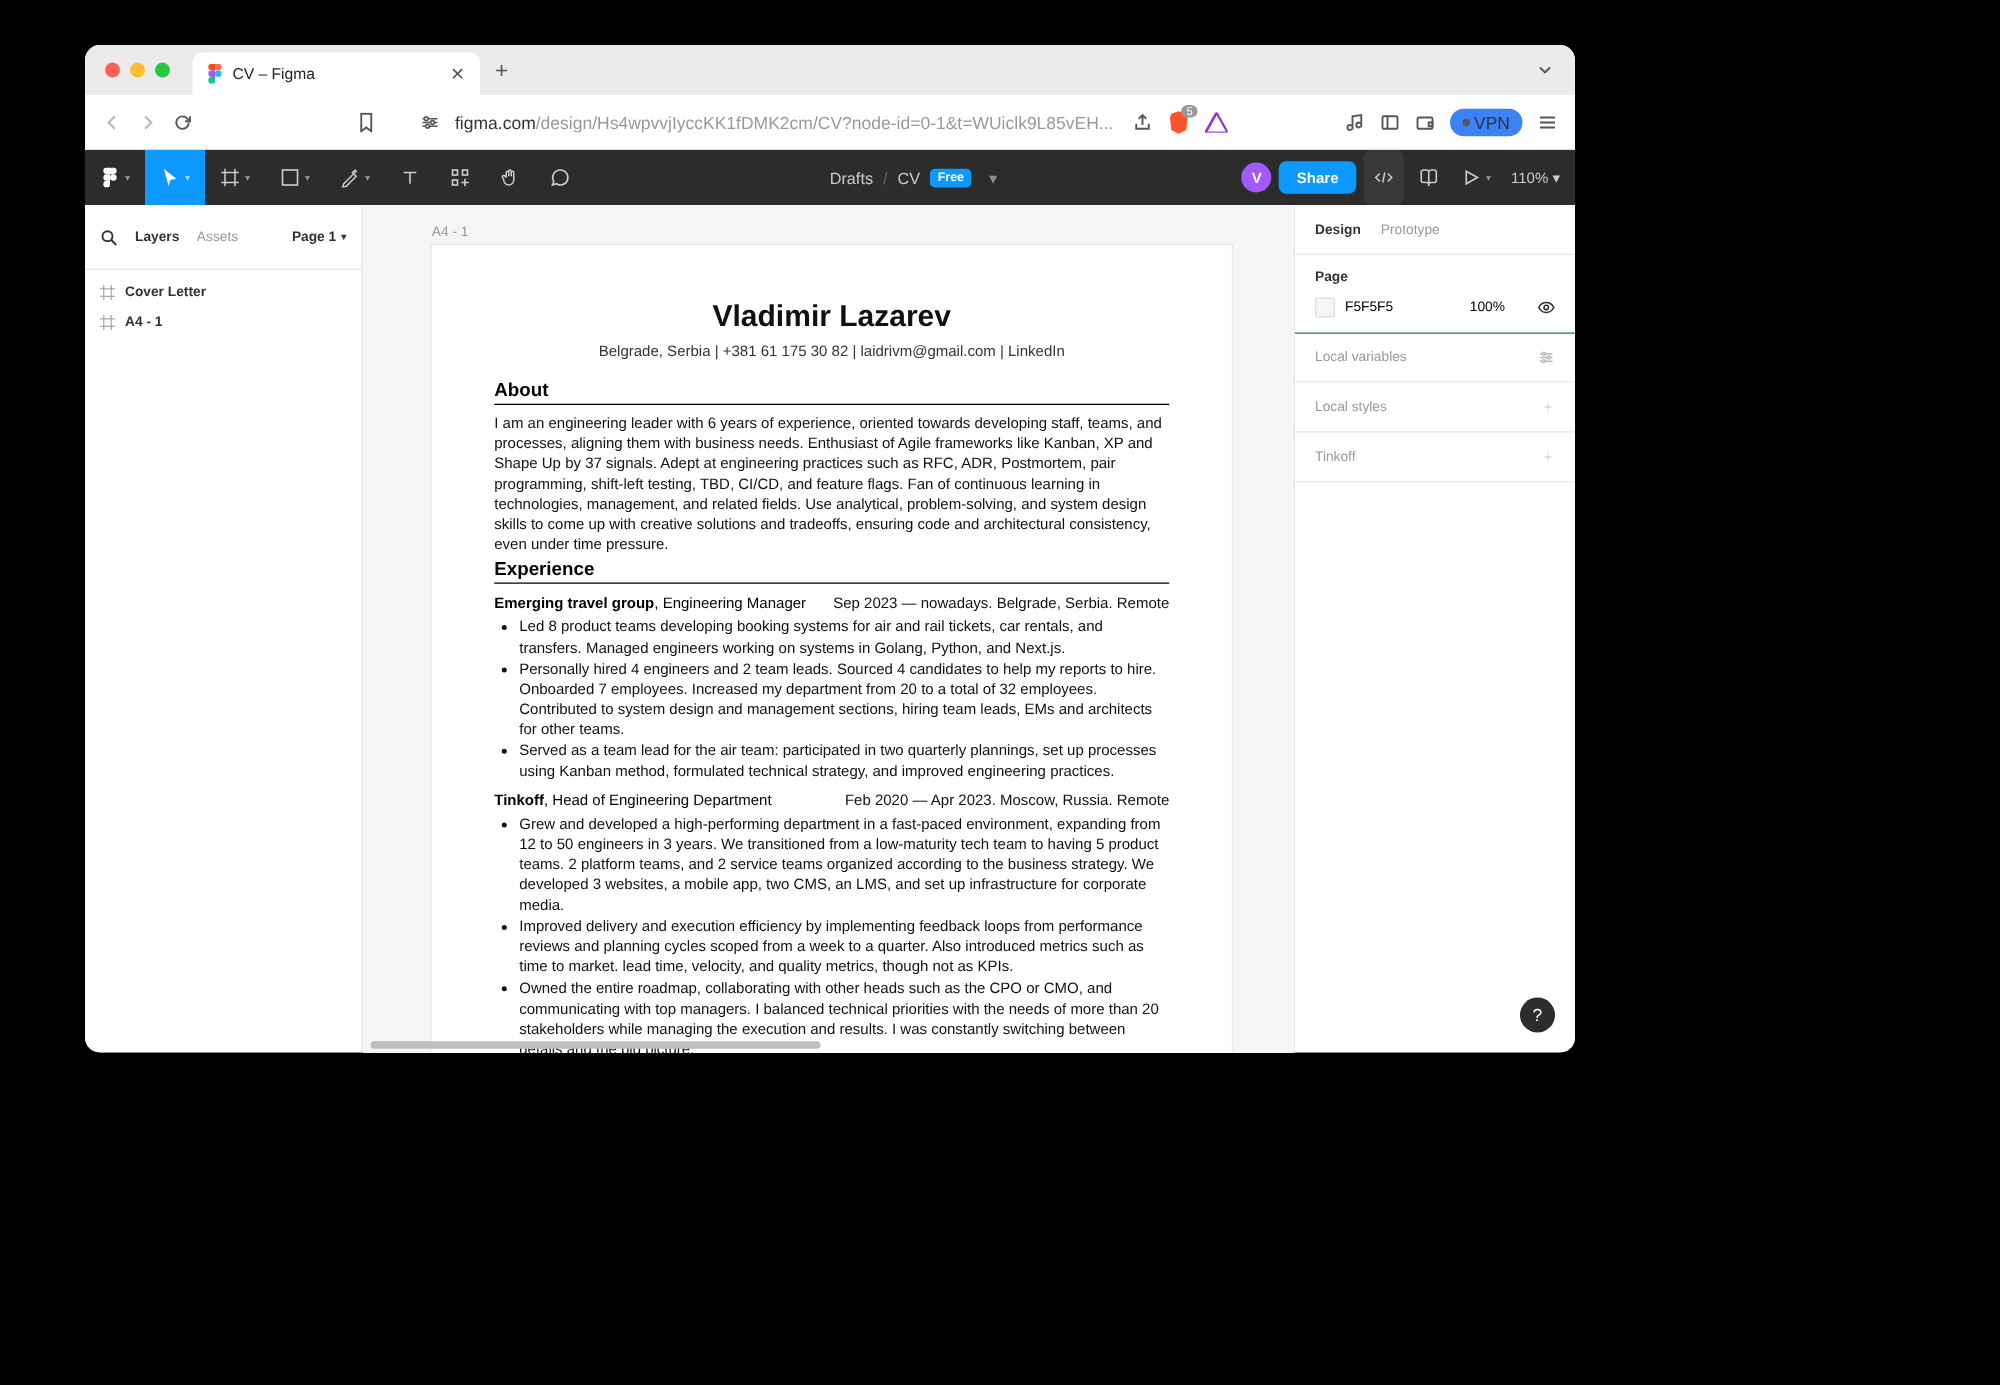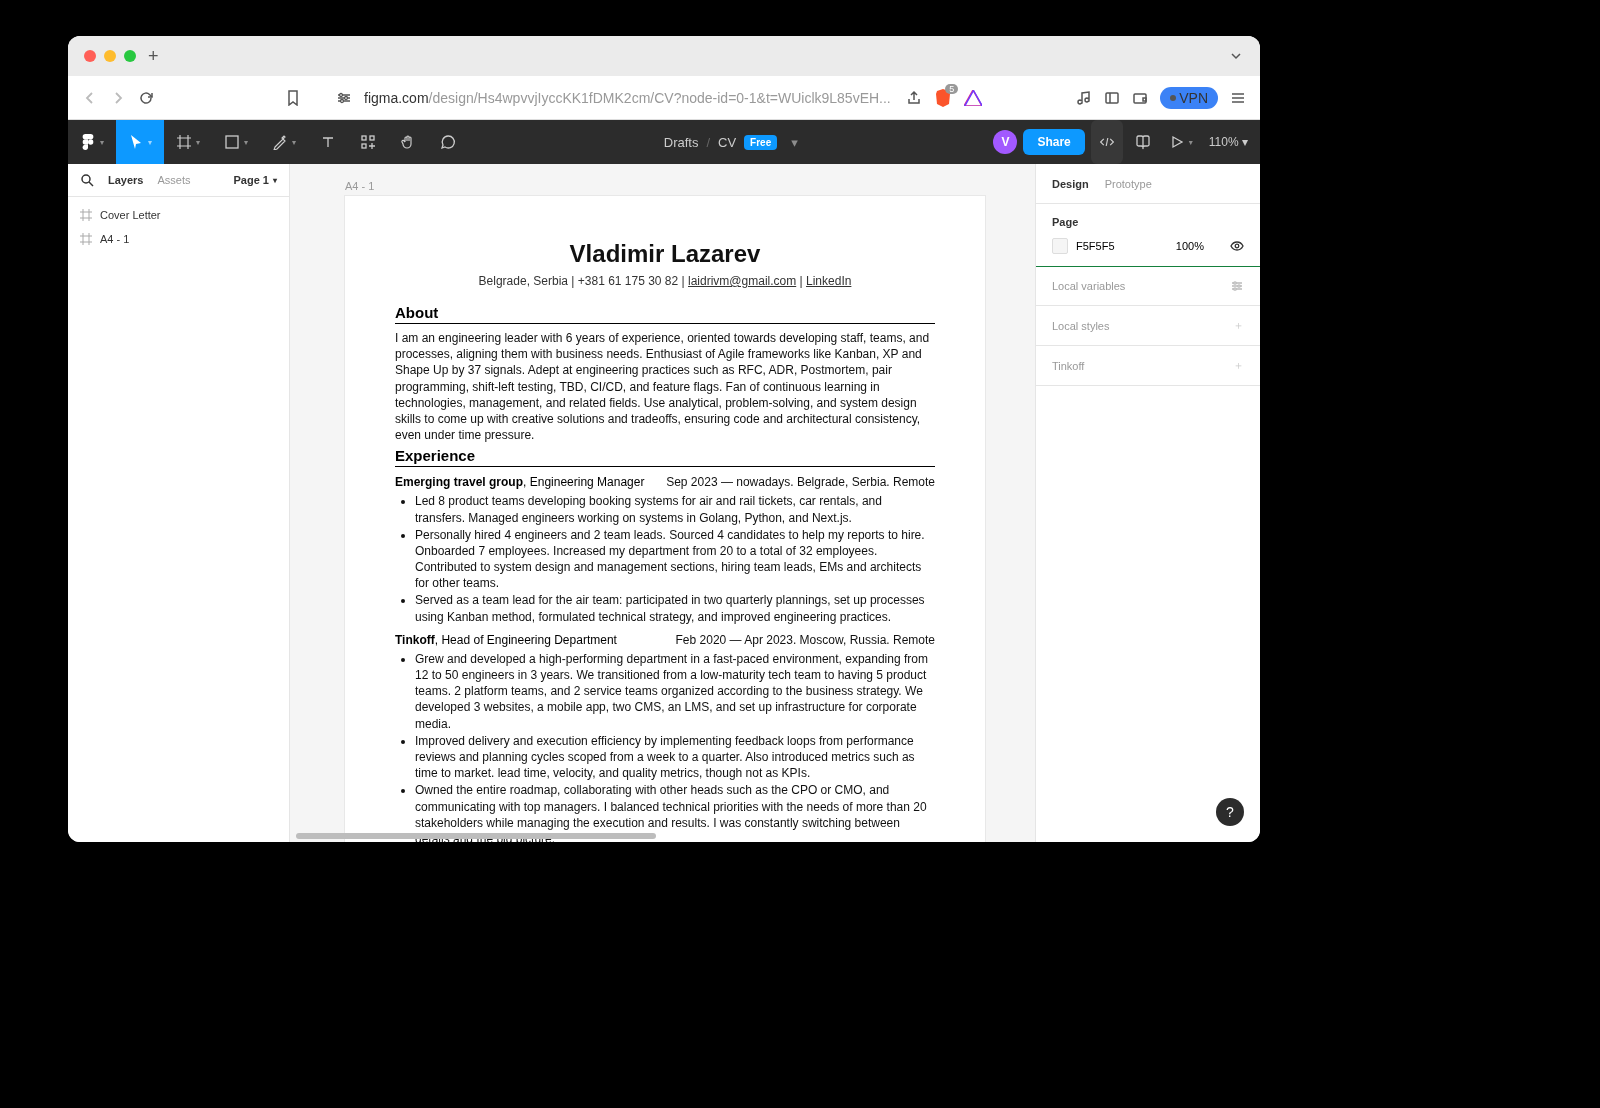--- a/index.html
+++ b/index.html
@@ -49,36 +49,36 @@
 .fig-right { display: flex; align-items: center; gap: 6px; padding-right: 12px; }
 .share-btn { background: #0d99ff; color: #fff; padding: 6px 14px; border-radius: 6px; font-size: 12px; font-weight: 700; cursor: pointer; }
 .devmode { background: #383838; border-radius: 6px; padding: 6px 8px; }
 .zoom-label { font-size: 12px; color: #ccc; margin-left: 4px; }
 
 
 .fig-body { flex: 1; display: flex; overflow: hidden; }
 
 
 .left-panel { width: 222px; background: #fff; border-right: 1px solid #e5e5e5; display: flex; flex-direction: column; }
-.left-tabs { height: 33px; display: flex; align-items: center; padding: 0 12px; gap: 14px; border-bottom: 1px solid #e5e5e5; }
+.left-tabs { height: 52px; display: flex; align-items: center; padding: 0 12px; gap: 14px; border-bottom: 1px solid #e5e5e5; }
 .search-ico { cursor: pointer; }
 .panel-tab { font-size: 11px; font-weight: 600; color: #333; cursor: pointer; }
 .panel-tab.inactive { color: #999; font-weight: 500; }
 .page-sel { margin-left: auto; font-size: 11px; font-weight: 600; color: #333; cursor: pointer; display: flex; align-items: center; gap: 4px; }
 .layer-list { padding: 6px 0; }
-.layer-item { display: flex; align-items: flex-end; gap: 8px; padding: 6px 12px; font-size: 11px; color: #333; cursor: pointer; }
+.layer-item { display: flex; align-items: flex-end; gap: 8px; padding: 6px 12px; font-size: 11px; color: #333; cursor: pointer; font-weight: bold; }
 .layer-ico { width: 12px; height: 12px; opacity: 0.5; }
 
 
 .canvas { flex: 1; background: #f5f5f5; position: relative; overflow: auto; }
 .frame-label { position: absolute; top: 16px; left: 55px; font-size: 11px; color: #999; }
 .artboard { position: absolute; top: 32px; left: 55px; width: 640px; background: #fff; padding: 44px 50px 50px; box-shadow: 0 0 0 1px rgba(0,0,0,0.05); }
 .cv-name { text-align: center; font-size: 24px; font-weight: 600; color: #111; margin-bottom: 6px; }
 .cv-contact { text-align: center; font-size: 12px; color: #333; margin-bottom: 16px; }
-.cv-contact a { color: #333; text-decoration: underline; }
+.cv-contact a { color: #333; }
 .cv-section-h { font-size: 15px; font-weight: 600; border-bottom: 1.5px solid #000; padding-bottom: 2px; margin-bottom: 6px; margin-top: 4px; }
 .cv-para { font-size: 12px; line-height: 1.35; color: #111; }
 .cv-job { display: flex; justify-content: space-between; font-size: 12px; margin-top: 8px; margin-bottom: 4px; }
 .cv-job .company { font-weight: 400; }
 .cv-job .company b { font-weight: 600; }
 .cv-job .period { color: #111; }
 .cv-bullets { padding-left: 20px; }
 .cv-bullets li { font-size: 12px; line-height: 1.35; color: #111; margin-bottom: 1px; }
 .canvas-scrollbar { position: absolute; bottom: 0; left: 0; right: 0; height: 12px; background: transparent; }
 .canvas-scrollbar .thumb { position: absolute; left: 6px; width: 360px; height: 6px; background: #bdbdbd; border-radius: 3px; top: 3px; }
@@ -103,20 +103,33 @@
 </head>
 <body>
 
 <div class="viewport">
 
   <div class="chrome-top">
     <div class="traffic">
       <span class="r"></span>
       <span class="y"></span>
       <span class="g"></span>
+    </div>
+    <div class="tab">
+      <span class="figma-logo-sm">
+        <svg viewBox="0 0 12 18">
+            <circle cx="9" cy="9" r="3" fill="#1abcfe"></circle>
+            <path d="M0 3a3 3 0 013-3h3v6H3a3 3 0 01-3-3z" fill="#f24e1e"></path>
+            <path d="M6 0h3a3 3 0 010 6H6V0z" fill="#ff7262"></path>
+            <path d="M0 9a3 3 0 013-3h3v6H3a3 3 0 01-3-3z" fill="#a259ff"></path>
+            <path d="M0 15a3 3 0 013-3h3v3a3 3 0 01-6 0z" fill="#0acf83"></path>
+          </svg>
+      </span>
+      <span class="tab-title">CV – Figma</span>
+      <span class="tab-close">✕</span>
     </div>
     <span class="newtab">+</span>
     <span class="chrome-expand">
       <svg viewBox="0 0 16 16" stroke="#555" stroke-width="1.5" fill="none">
           <path d="M4 6l4 4 4-4"></path>
         </svg>
     </span>
   </div>
 
   <div class="addr-bar">

